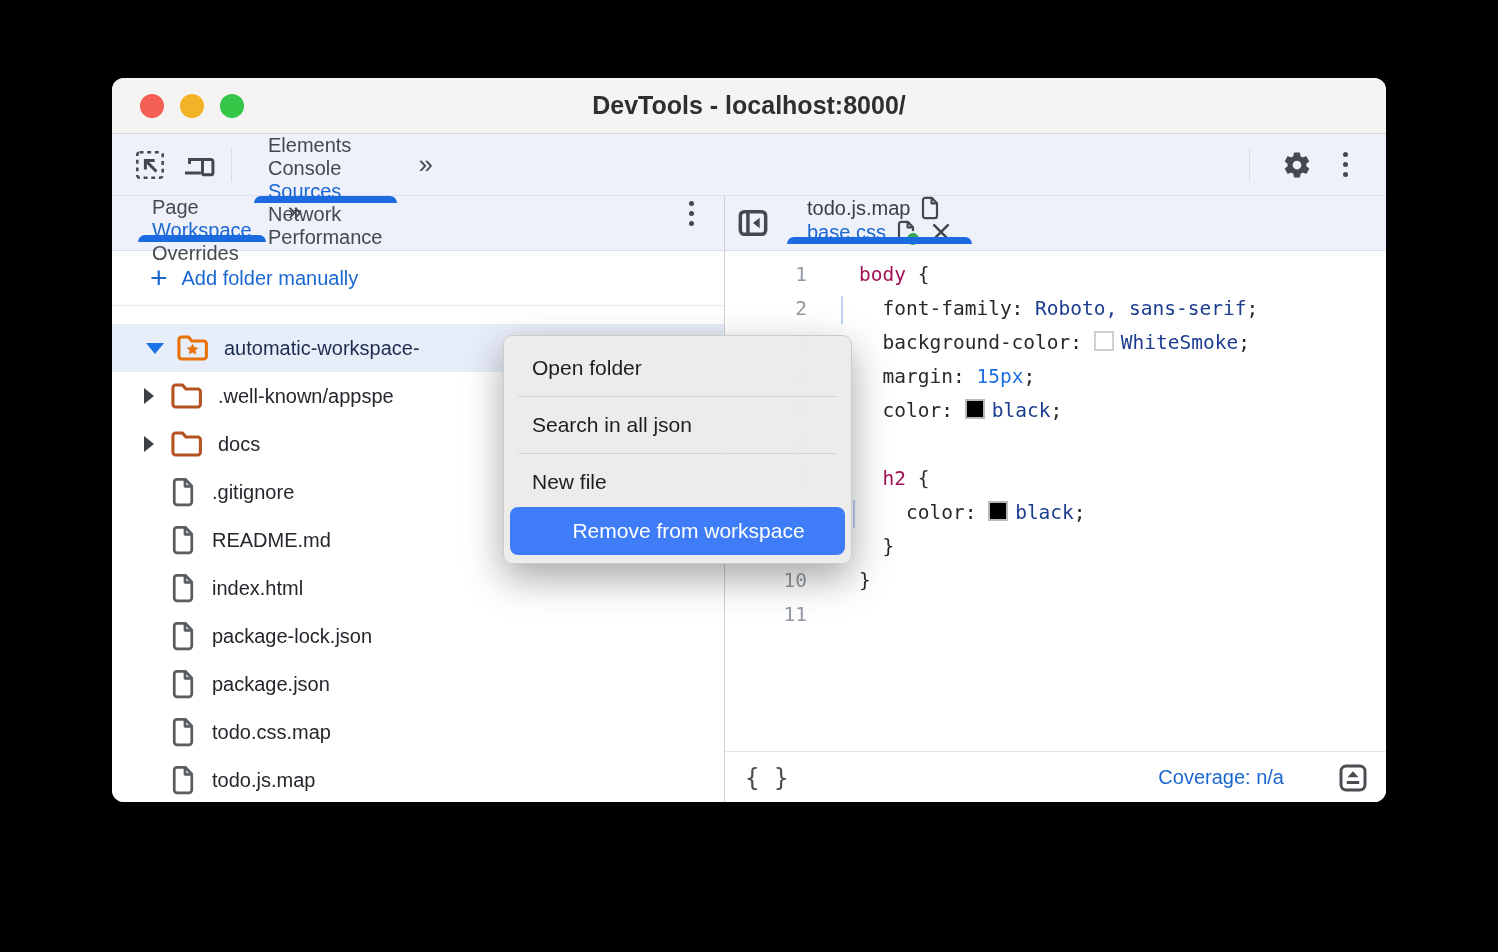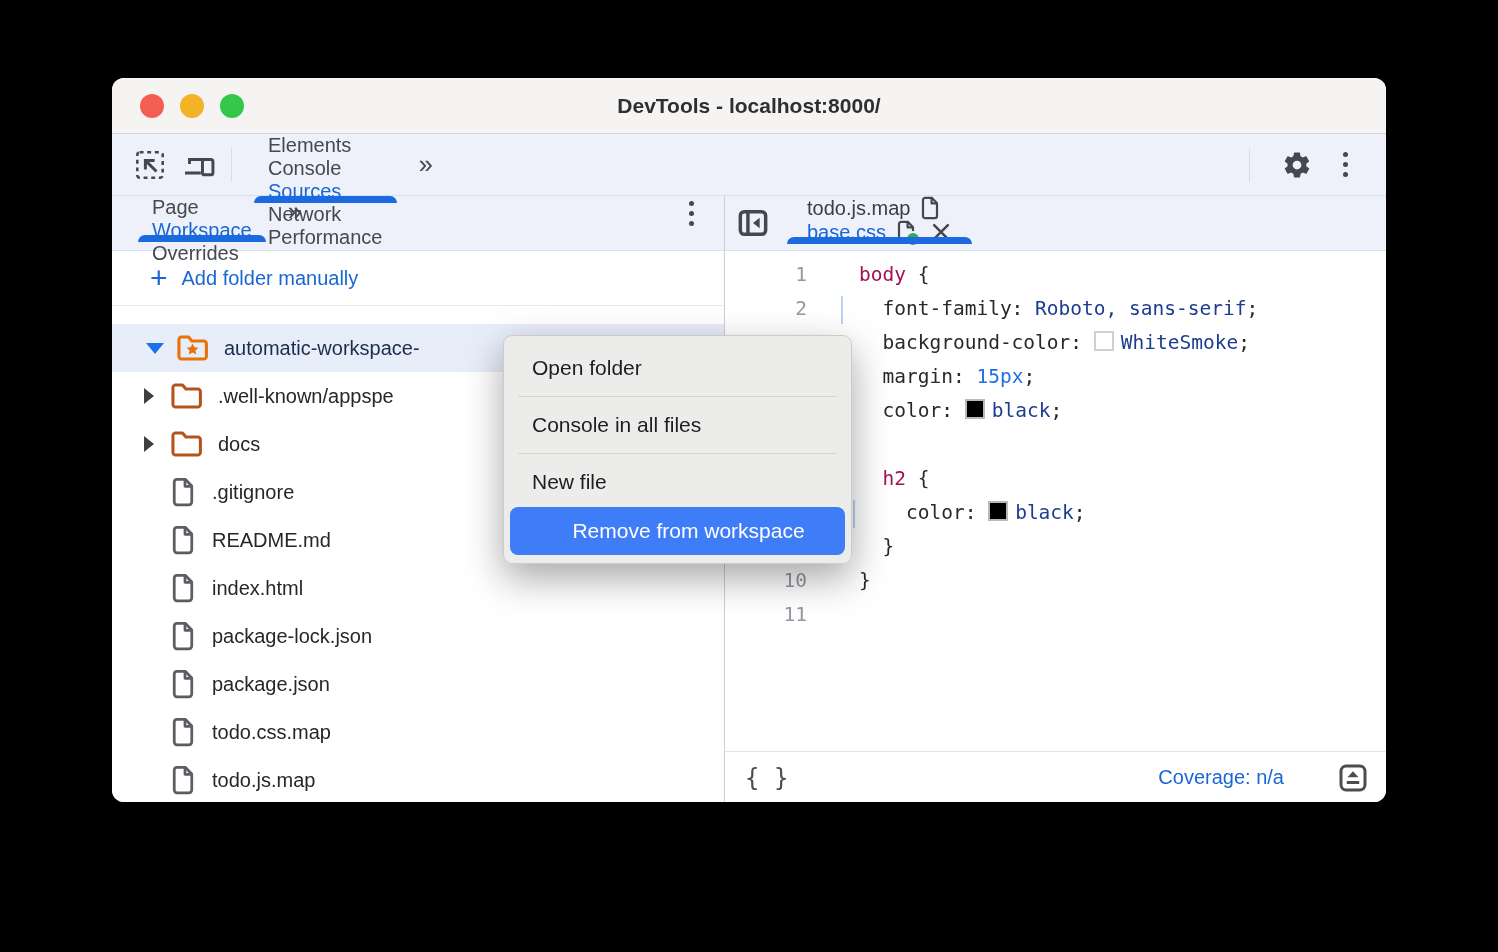--- a/index.html
+++ b/index.html
@@ -5,21 +5,21 @@
   html,body{margin:0;padding:0;width:1498px;height:952px;background:#000;overflow:hidden;
     font-family:"Liberation Sans", sans-serif;-webkit-font-smoothing:antialiased;}
   .window{position:absolute;left:112px;top:78px;width:1274px;height:724px;background:#fff;
     border-radius:12px;overflow:hidden;box-shadow:0 30px 80px rgba(0,0,0,.6);}
   
   .titlebar{height:55px;background:#f5f4f2;border-bottom:1px solid #d8d6d4;position:relative;
     display:flex;align-items:center;}
   .traffic{position:absolute;left:28px;top:0;height:100%;display:flex;align-items:center;gap:16px;}
   .tl{width:24px;height:24px;border-radius:50%;display:inline-block;}
   .tl.red{background:#f45f54;}.tl.yellow{background:#f3b327;}.tl.green{background:#34c748;}
-  .title{width:100%;text-align:center;font-size:21px;font-weight:700;color:#2f2f31;}
+  .title{width:100%;text-align:center;font-size:25px;font-weight:700;color:#2f2f31;}
   
   .toolbar{height:61px;background:#eef1fa;border-bottom:1px solid #d8e0f3;display:flex;
     align-items:center;padding:0 26px 0 21px;}
   .tb-icon{width:34px;height:34px;display:flex;align-items:center;justify-content:center;cursor:pointer;}
   .tb-icon + .tb-icon{margin-left:16px;}
   .vdiv{width:1px;height:34px;background:#d4ddf0;margin:0 14px;}
   .tabs{display:flex;height:100%;align-items:stretch;flex-direction:column;}
   .tab{position:relative;display:flex;align-items:center;padding:0 22px;font-size:20px;
     color:#45494f;cursor:pointer;white-space:nowrap;}
   .tab.active{color:#1a67d2;}
@@ -388,21 +388,21 @@
       </div>
     </div>
   </div>
 
   <div class="context-menu" id="ctx">
       <div class="menu-item">
         <span>Open folder</span>
       </div>
       <div class="menu-sep"></div>
       <div class="menu-item">
-        <span>Console in all files</span>
+        <span>Search in all json</span>
       </div>
       <div class="menu-sep"></div>
       <div class="menu-item">
         <span>New file</span>
       </div>
       <div class="menu-item highlighted">
         <span>Remove from workspace</span>
       </div>
     </div>
 </div>

